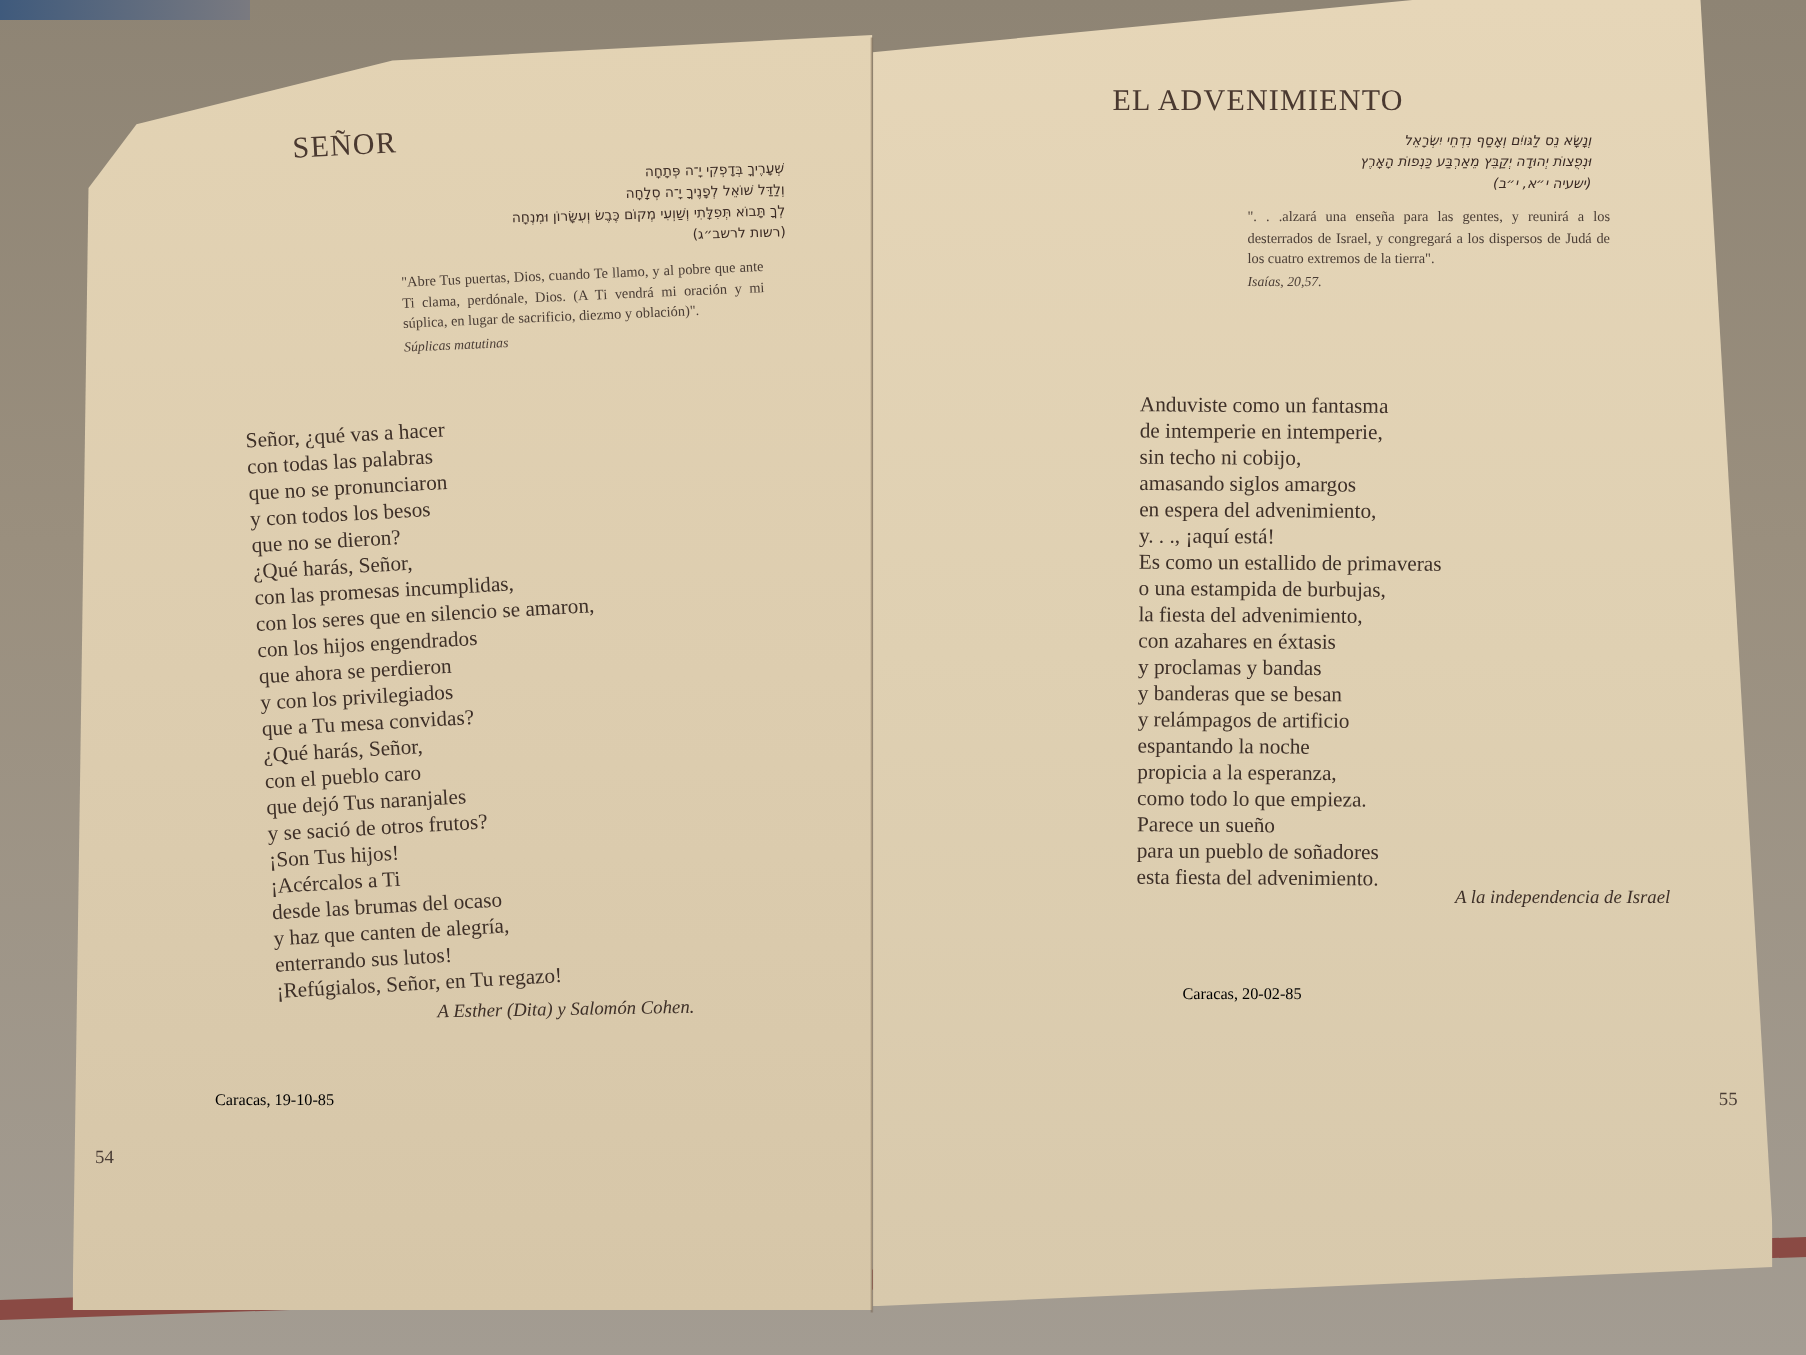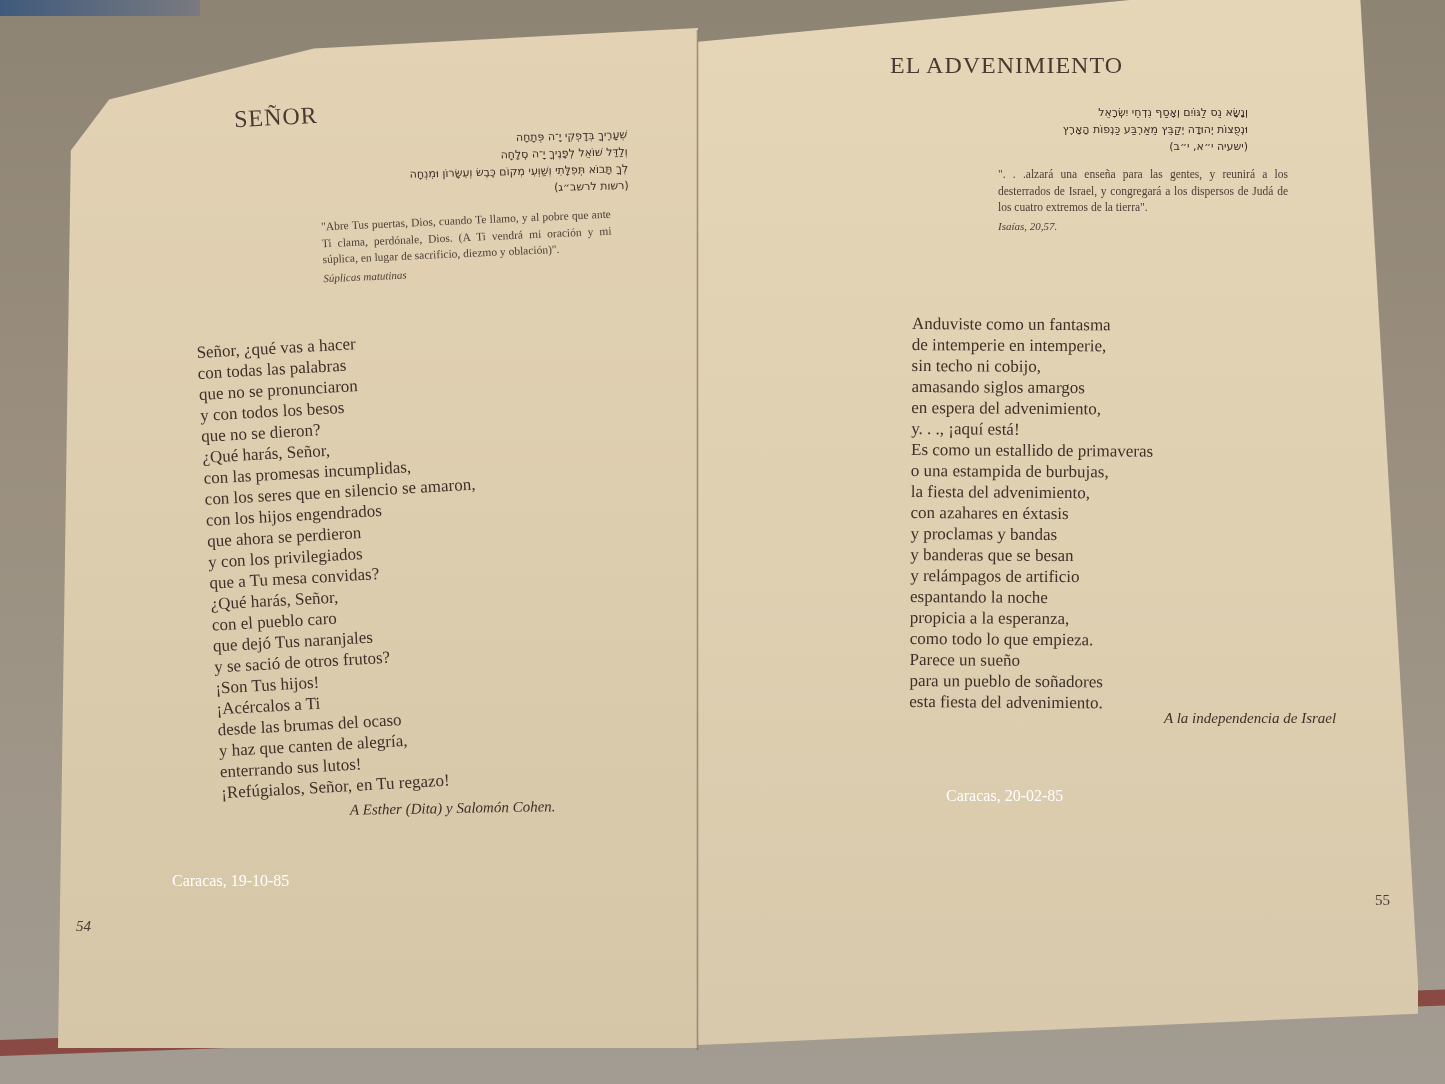--- a/index.html
+++ b/index.html
@@ -44,23 +44,23 @@
       direction: rtl; text-align: right; font-family: "DejaVu Sans", sans-serif;
       font-size: 11px; line-height: 17px; color: #3a2a24;
     }
     .quote {
       font-size: 11.5px; line-height: 16.5px; color: #4a3d35; text-align: justify;
     }
     .quote-src { font-style: italic; font-size: 11px; color: #4a3d35; margin-top: 4px; }
     .poem { font-size: 17px; line-height: 21px; color: #3e3028; }
     .poem div { white-space: nowrap; }
     .dedication { font-style: italic; font-size: 15px; color: #3e3028; }
-    .place-date { font-size: 16px; color: #ffffff; }
+    .place-date { font-size: 13px; color: #000000; }
     .page-num { font-size: 15px; color: #4a3d35; }
-    .page-num.italic { font-style: italic; }
+    .page-num.italic { }
   </style>
 </head>
 <body>
 
 <div class="table-surface"></div>
 <div class="blue-corner"></div>
 <div class="cover-edge"></div>
 
 <div class="page page-left"></div>
 
@@ -105,23 +105,23 @@
 
 <div class="abs dedication" style="left:350px; top:800px; transform:rotate(-1deg);">A Esther (Dita) y Salomón Cohen.</div>
 
 <div class="abs place-date" style="left:172px; top:872px;">Caracas, 19-10-85</div>
 
 <div class="abs page-num italic" style="left:76px; top:918px;">54</div>
 
 <div class="page page-right"></div>
 <div class="gutter"></div>
 
-<div class="abs title" style="left:890px; top:52px;">EL ADVENIMIENTO</div>
+<div class="abs title" style="left:890px; top:68px;">EL ADVENIMIENTO</div>
 
-<div class="abs hebrew" style="left:970px; top:104px; width:278px;">
+<div class="abs hebrew" style="left:995px; top:104px; width:278px;font-style:italic;">
   <div>וְנָשָׂא נֵס לַגּוֹיִם וְאָסַף נִדְחֵי יִשְׂרָאֵל</div>
   <div>וּנְפֻצוֹת יְהוּדָה יְקַבֵּץ מֵאַרְבַּע כַּנְפוֹת הָאָרֶץ</div>
   <div>(ישעיה י״א, י״ב)</div>
 </div>
 
 <div class="abs" style="left:998px; top:166px; width:290px;">
   <div class="quote">". . .alzará una enseña para las gentes, y reunirá a los desterrados de Israel, y congregará a los dispersos de Judá de los cuatro extremos de la tierra".</div>
   <div class="quote-src">Isaías, 20,57.</div>
 </div>
 
@@ -144,13 +144,13 @@
   <div>como todo lo que empieza.</div>
   <div>Parece un sueño</div>
   <div>para un pueblo de soñadores</div>
   <div>esta fiesta del advenimiento.</div>
 </div>
 
 <div class="abs dedication" style="left:1164px; top:710px;font-style:italic;">A la independencia de Israel</div>
 
 <div class="abs place-date" style="left:946px; top:787px;">Caracas, 20-02-85</div>
 
-<div class="abs page-num" style="left:1375px; top:872px;margin-top:20px;">55</div>
+<div class="abs page-num" style="left:1375px; top:872px;">55</div>
 
 </body></html>

